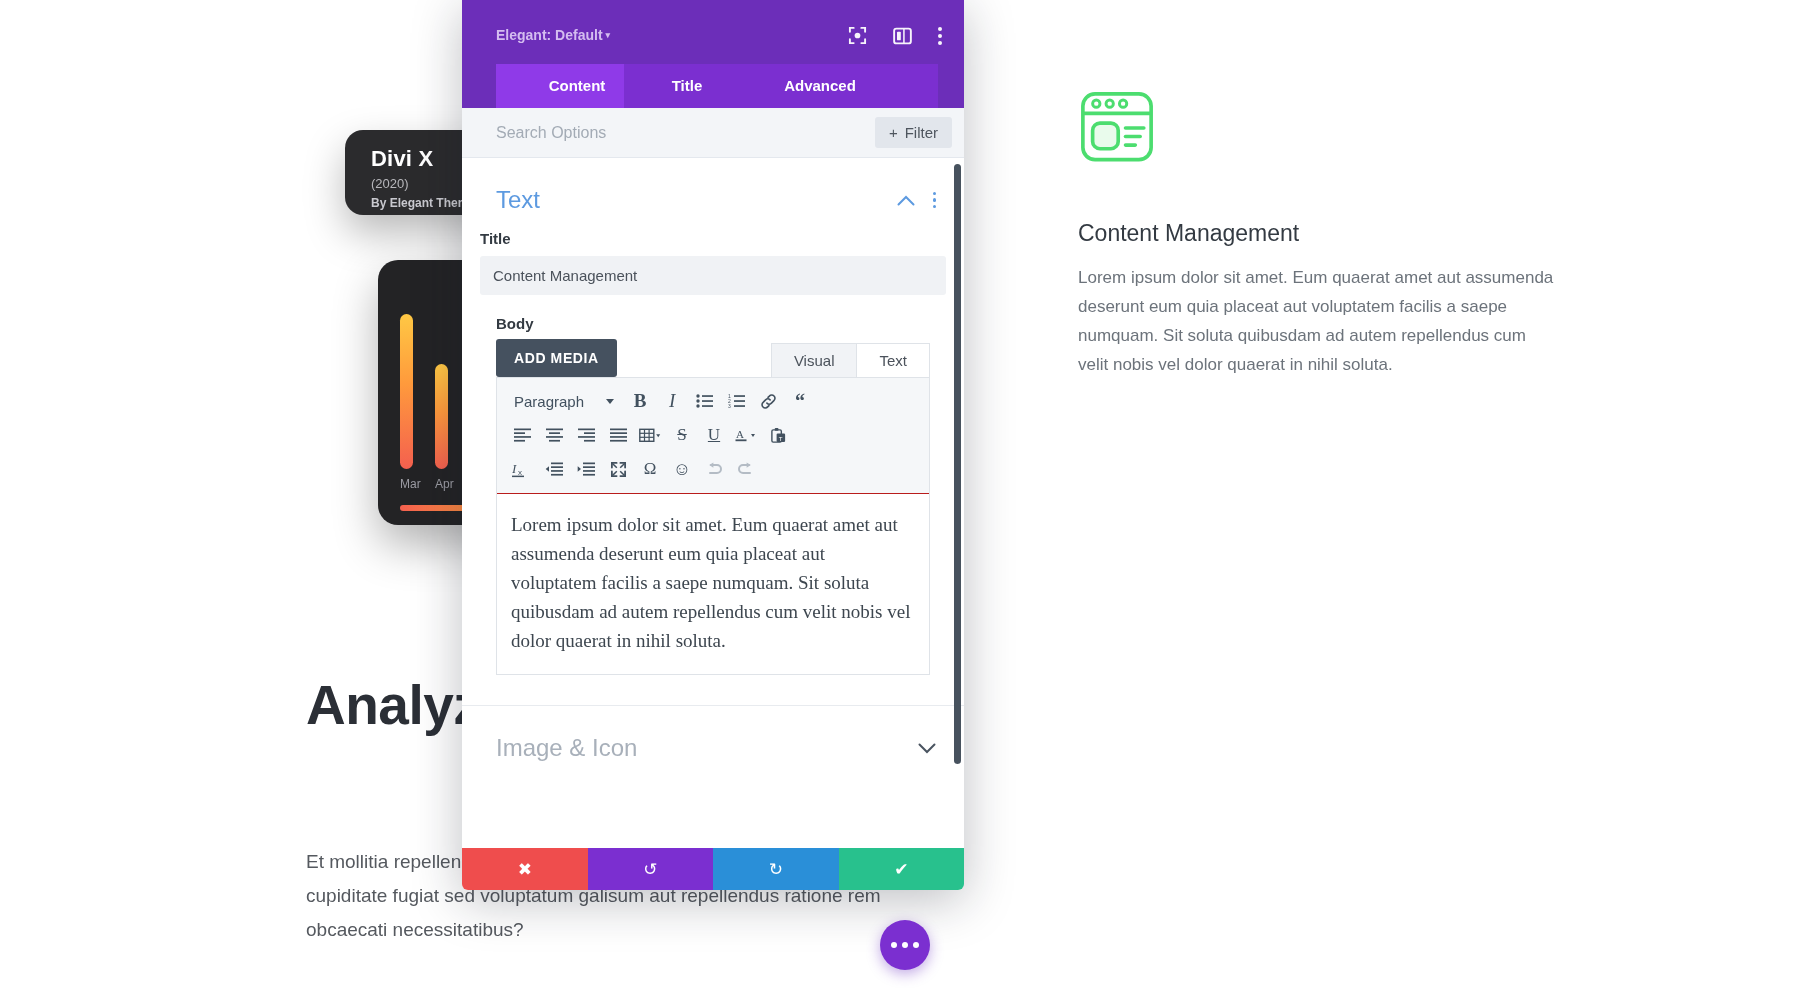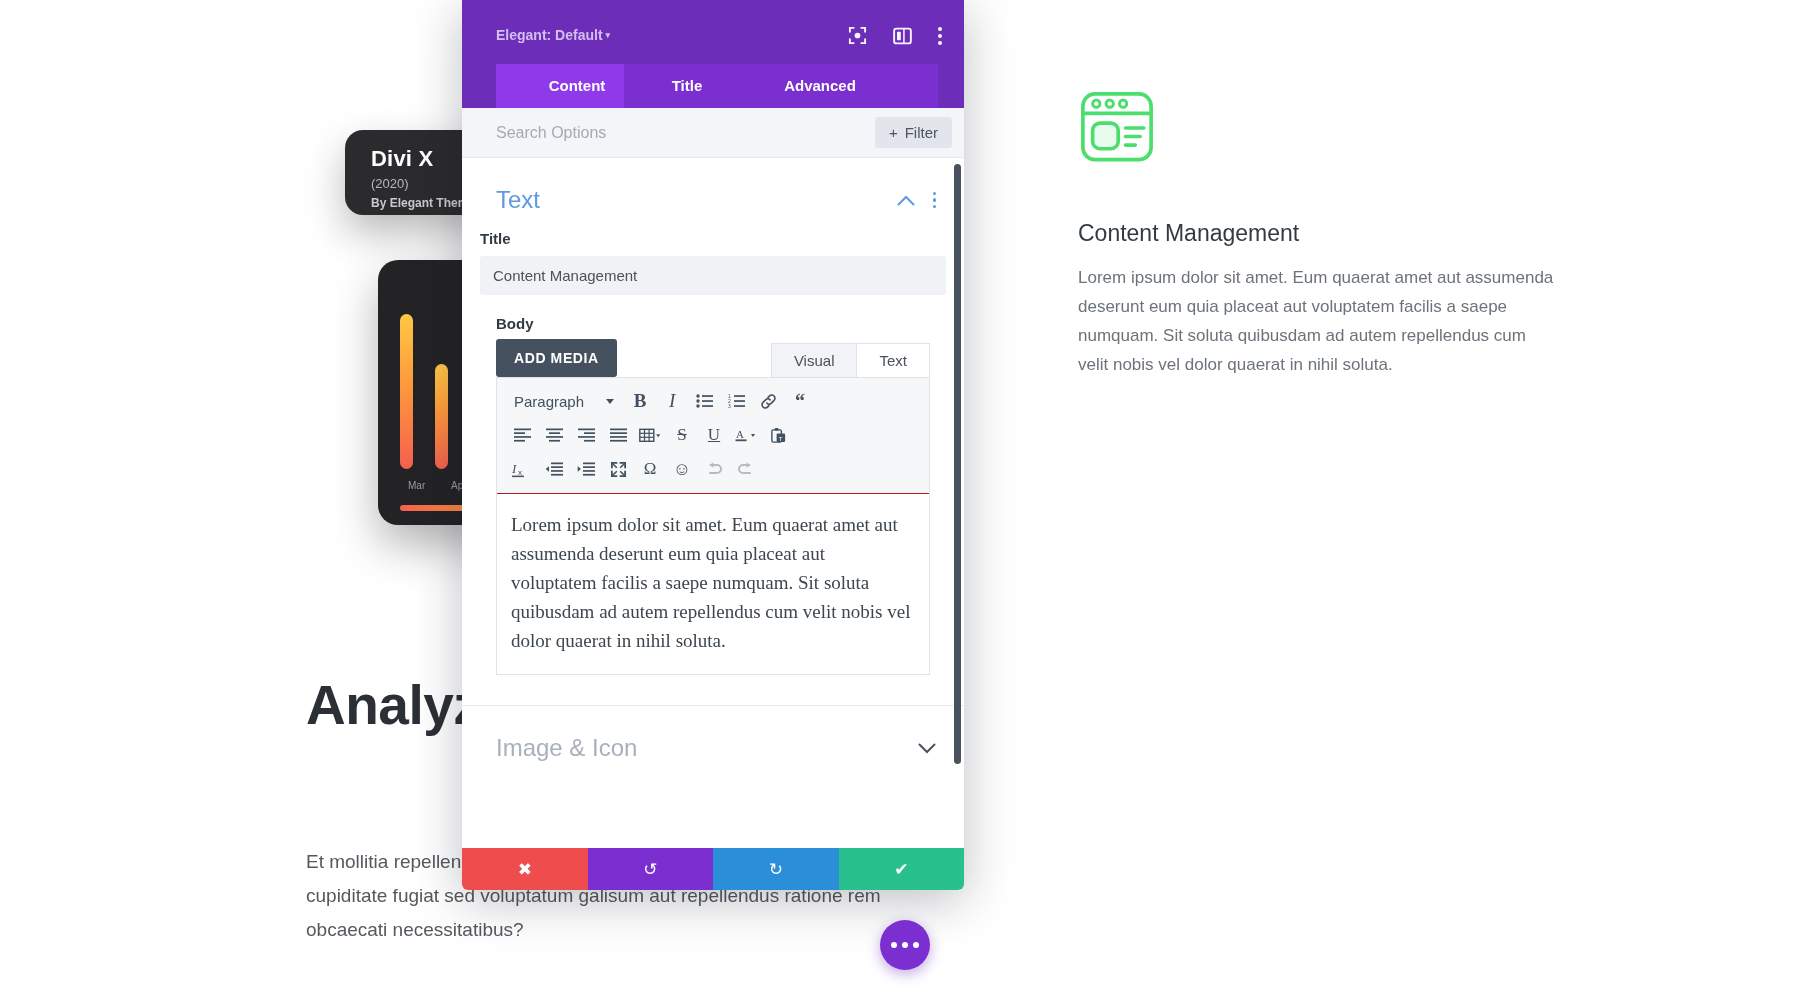--- a/index.html
+++ b/index.html
@@ -41,21 +41,21 @@
   }
   .bg-card-chart .bar {
     width: 13px; border-radius: 7px;
     background: linear-gradient(180deg,#ffc844 0%,#ff9a3c 45%,#f4604f 100%);
   }
   .bg-card-chart .labels {
     position: absolute; left: 22px; bottom: 34px;
     width: 170px; display: flex; gap: 22px;
   }
   .bg-card-chart .labels span {
-    width: 13px; font-size: 10px; color: #9b9ba3; text-align: center; margin-left: 8px;
+    width: 13px; font-size: 12px; color: #9b9ba3; text-align: center;
   }
   .bg-card-chart .underline {
     position: absolute; left: 22px; bottom: 14px; height: 6px; width: 160px;
     border-radius: 4px;
     background: linear-gradient(90deg,#f4604f 0%,#ff9a3c 55%,#ffc844 100%);
   }
 
   .bg-headline {
     position: absolute; left: 306px; top: 670px;
     width: 620px;

